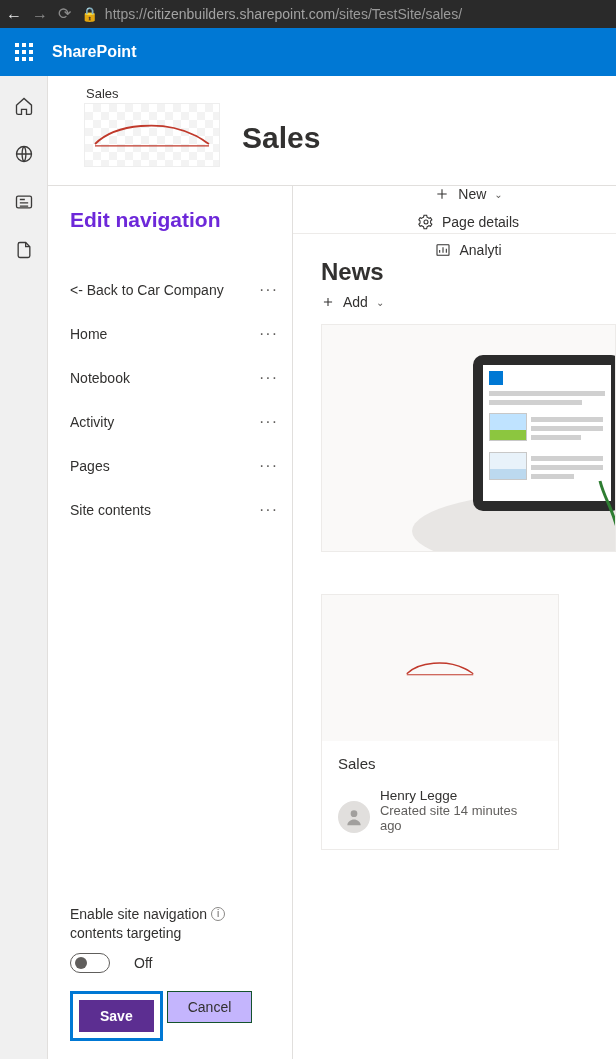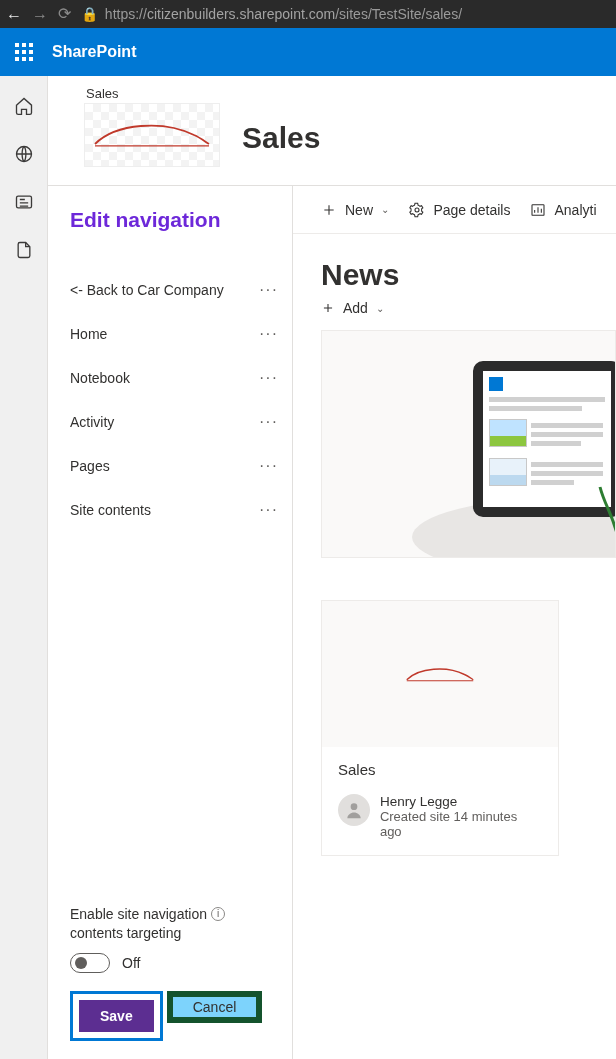--- a/index.html
+++ b/index.html
@@ -44,55 +44,55 @@
   .content-row { flex:1; display:flex; border-top:1px solid #e1dfdd; }
 
   .edit-nav { width: 245px; border-right:1px solid #e1dfdd; padding: 22px 8px 0 22px; display:flex; flex-direction:column; }
   .edit-nav h2 { font-size: 21px; font-weight:600; color:#6d28d9; margin-bottom: 36px; }
   .nav-list { flex:1; }
   .nav-row { display:flex; align-items:center; justify-content:space-between; height: 44px; font-size:14px; color:#323130; cursor:pointer; }
   .nav-row .dots { color:#605e5c; font-size:16px; padding-right:6px; cursor:pointer; letter-spacing:1px;}
   .nav-footer { padding: 12px 0 8px 0; }
   .aud-label { font-size:14px; color:#323130; line-height:1.35; display:flex; align-items:flex-start; gap:4px;}
   .info-icon { display:inline-flex; width:14px; height:14px; border:1px solid #8a8886; border-radius:50%; align-items:center; justify-content:center; font-size:10px; color:#605e5c; cursor:pointer; position:relative; top:2px;}
-  .toggle-row { display:flex; align-items:center; gap:12px; margin-top:10px; }
+  .toggle-row { display:flex; align-items:center; gap:24px; margin-top:10px; }
   .toggle { width:40px; height:20px; border:1px solid #605e5c; border-radius:10px; position:relative; cursor:pointer; background:#fff;}
   .toggle .knob { width:12px; height:12px; background:#605e5c; border-radius:50%; position:absolute; top:3px; left:4px;}
   .toggle-text { font-size:14px; color:#323130;}
   .btn-row { display:flex; gap:4px; margin-top:18px; padding-bottom:10px;}
   .save-outline { padding:6px; border:3px solid #0078d4; display:inline-block;}
-  .btn { height:32px; padding:0 20px; font-size:14px; cursor:pointer; border:6px solid #14532d; background:#7dd3fc; color:#323130;}
+  .btn { height:32px; padding:0 20px; font-size:14px; cursor:pointer; border:1px solid #14532d; background:#c4b5fd; color:#323130;}
   .btn.primary { background:#5c2e91; color:#fff; border:1px solid #5c2e91; font-weight:600;}
 
   
   .page { flex:1; padding: 0 0 0 0; overflow:hidden;}
-  .cmdbar { height:48px; border-bottom:1px solid #edebe9; display:flex; align-items:center; gap:20px; padding-left:28px; color:#323130; font-size:14px;}
+  .cmdbar { height:48px; border-bottom:1px solid #edebe9; display:flex; align-items:center; gap:12px; padding-left:28px; color:#323130; font-size:14px;flex-direction:column;}
   .cmdbar .cmd { display:flex; align-items:center; gap:8px; cursor:pointer;}
   .cmdbar svg { width:16px; height:16px; }
   .chev { font-size:10px; color:#605e5c;}
 
   .section { padding: 24px 0 0 28px; }
-  .section h3 { font-size:30px; font-weight:600; color:#323130; margin-bottom:8px;}
+  .section h3 { font-size:24px; font-weight:600; color:#323130; margin-bottom:8px;}
   .add-link { display:flex; align-items:center; gap:8px; font-size:14px; color:#323130; cursor:pointer; margin-bottom:14px;}
   .news-hero { height:228px; border:1px solid #edebe9; background:#faf9f8; position:relative; overflow:hidden;}
   .news-hero .shadow-oval{ position:absolute; width:320px; height:80px; background:#e8e6e4; border-radius:50%; bottom:-20px; left:90px;}
   .tablet { position:absolute; width:148px; height:156px; background:#fff; border:10px solid #2b2b2b; border-radius:10px; right:-6px; top:30px; padding:6px;}
   .tablet .thead{ width:14px; height:14px; background:#0078d4; margin-bottom:6px;}
   .tablet .tline{ height:5px; background:#d0d0d0; margin:4px 0;}
   .tablet .timg{ width:38px; height:28px; background:linear-gradient(#bfe3ff 60%, #8cc63f 60%); display:inline-block; vertical-align:top; border:1px solid #c8c8c8;}
   .tablet .timg2{ width:38px; height:28px; background:linear-gradient(#e8f2fa 60%, #bcd9ef 60%); display:inline-block; vertical-align:top; border:1px solid #c8c8c8;}
   .tablet .tlines-right{ display:inline-block; width:72px; vertical-align:top; margin-left:4px;}
   .plant { position:absolute; right:-30px; bottom:10px; width:50px; height:80px;}
 
   .activity-card { width:238px; border:1px solid #edebe9; margin-top:18px;}
   .activity-card .thumb{ height:146px; background:#faf9f8; display:flex; align-items:center; justify-content:center;}
   .activity-card .thumb .mini-logo{ width:70px;}
   .activity-card .body{ padding:14px 16px 6px 16px;}
   .activity-card .title{ font-size:15px; color:#323130;}
-  .activity-card .footer{ display:flex; align-items:flex-start; gap:10px; padding:10px 16px 16px 16px;}
+  .activity-card .footer{ display:flex; align-items:flex-end; gap:10px; padding:10px 16px 16px 16px;}
   .avatar{ width:32px; height:32px; border-radius:50%; background:#e1dfdd; display:flex; align-items:center; justify-content:center;}
   .avatar svg{ width:20px; height:20px; fill:#a19f9d;}
   .meta .name{ font-size:13.5px; color:#323130;}
   .meta .sub{ font-size:13px; color:#605e5c;}
 </style>
 </head>
 <body>
 
 <div class="browser-bar">
   <span class="nav-icon back">←</span>

